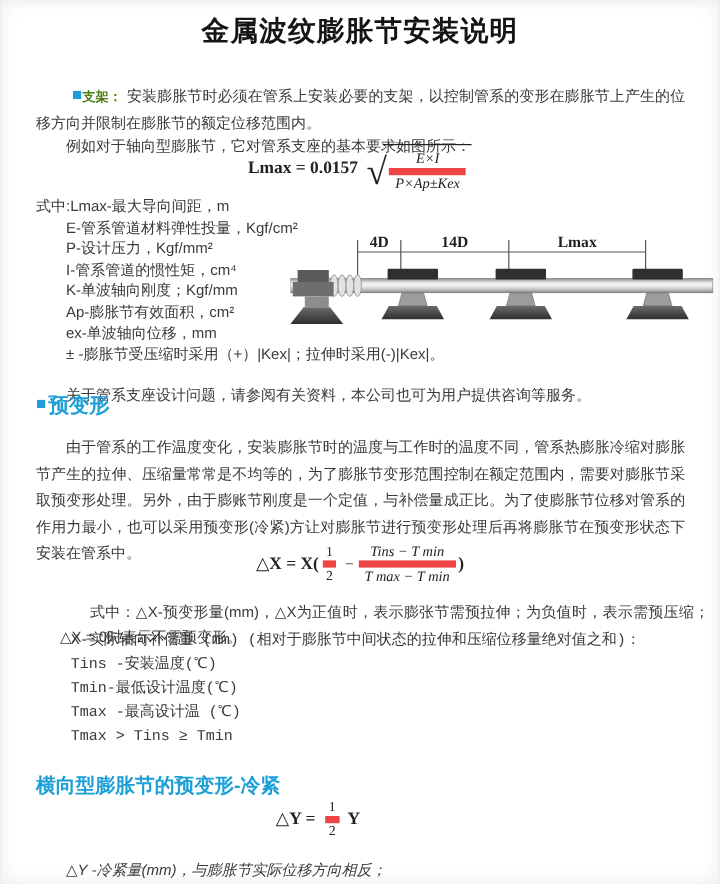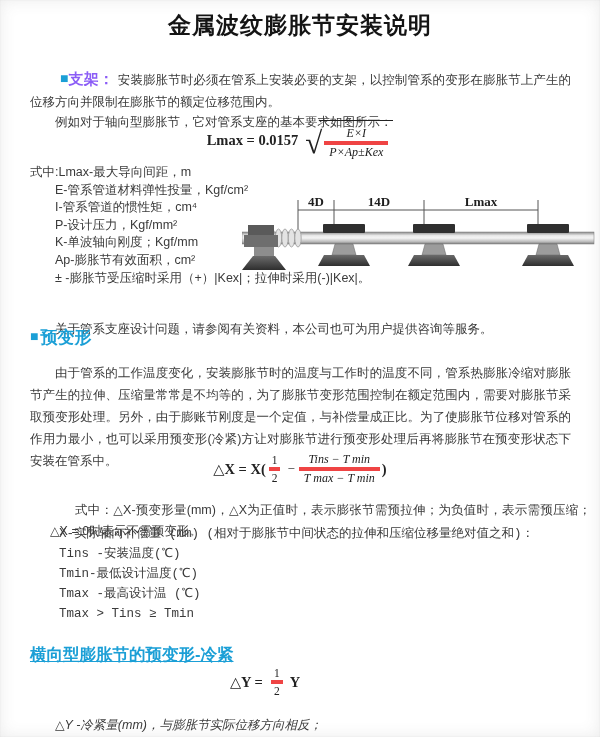--- a/index.html
+++ b/index.html
@@ -10,30 +10,30 @@
     box-shadow: inset 0 0 1px #c9c9c9, inset 0 0 16px rgba(90,90,90,.12);
   }
   .abs { position:absolute; }
   .title {
     top:10px; left:0; width:100%; text-align:center; margin:0;
     font-size:23px; font-weight:bold; color:#141414; letter-spacing:1px;
   }
   .body-text { font-size:12.5px; color:#3a3a3a; }
   .p-support { top:54px; left:30px; width:541px; line-height:22px; text-align:justify; text-indent:30px; }
   .sec-marker1 { font-size:14px; color:#1b9fd6; vertical-align:1px; }
-  .sec1-head { font-size:15px; font-weight:bold; color:#8b5cf6; margin-right:4px; }
+  .sec1-head { font-size:11px; font-weight:bold; color:#4d7c0f; margin-right:4px; }
   .p-example { top:99px; left:30px; width:540px; line-height:20px; text-indent:2em; }
 
   .formula { position:absolute; display:flex; align-items:center; justify-content:center;
              font-family:"Liberation Serif","DejaVu Serif",serif; color:#222; }
   .f-lhs { font-weight:bold; font-size:14.5px; margin-right:7px; }
   .sqrt-sign { font-size:31px; font-weight:400; line-height:1; margin-right:-3px; transform:translateY(2px); }
   .sqrt-body { border-top:1.5px solid #222; padding:2px 5px 0 5px; }
   .frac { display:inline-flex; flex-direction:column; align-items:center; line-height:1.25; font-size:12px;text-align:center; }
-  .frac .den { border-top:4px solid #ef4444; }
+  .frac .den { border-top:6px solid #ef4444; }
   .f-it { font-style:italic; }
   .frac .num, .frac .den { padding:0 5px; }
   #f1 { top:120px; left:30px; width:540px; }
   #f2 { top:452px; left:30px; width:540px; }
   #f2 .f-pre, #f2 .f-post { font-weight:bold; font-size:14.5px; }
   #f2 .f-post { margin-left:2px; }
   .frac-half { font-size:11.5px; margin:0 3px; }
   .frac-half .num, .frac-half .den { padding:0 3px; }
   .f-minus { font-size:13px; margin:0 4px; }
   #f3 { top:666px; left:0; width:530px; }
@@ -47,21 +47,21 @@
 
   .sec-h { position:absolute; margin:0; font-weight:bold; color:#1b9fd6; }
   .sec2 { top:326px; left:30px; font-size:17px; }
   .sec-marker2 { font-size:14px; vertical-align:2px; margin-right:2px; }
   .p-preform { top:349px; left:30px; width:541px; line-height:22px; text-align:justify; text-indent:2em; }
   .h-axial { top:428px; left:55px; font-size:15px; }
   .p-explain { top:487px; left:30px; width:541px; line-height:21px; text-align:justify; text-indent:2em;margin-left:20px; }
   .axial-defs { top:524px; left:34px; width:540px; line-height:20px;font-family:Liberation Mono, monospace; }
   .axial-defs li { padding-left:25px; }
   .p-note2 { top:625px; left:30px; width:540px; line-height:20px; text-indent:2em; }
-  .h-lateral { top:644px; left:30px; font-size:16.5px;text-decoration:underline; }
+  .h-lateral { top:644px; left:30px; font-size:16.5px; }
   .p-final { top:702px; left:55px; width:500px; line-height:20px;font-style:italic; }
 
   .diagram { position:absolute; left:242px; top:192px; }
 </style>
 </head>
 <body>
 
 <div class="page">
 
   <h1 class="abs title">金属波纹膨胀节安装说明</h1>
@@ -80,24 +80,25 @@
         <span class="num">E×I</span>
         <span class="den">P×Ap±Kex</span>
       </span>
     </span>
   </div>
 
   <div class="abs body-text defs">
     <div>式中:Lmax-最大导向间距，m</div>
     <ul>
       <li>E-管系管道材料弹性投量，Kgf/cm²</li>
+      <li>P-设计压力，Kgf/mm²</li>
       <li>I-管系管道的惯性矩，cm⁴</li>
-      <li>P-设计压力，Kgf/mm²</li>
       <li>K-单波轴向刚度；Kgf/mm</li>
       <li>Ap-膨胀节有效面积，cm²</li>
+      <li>ex-单波轴向位移，mm</li>
       <li>± -膨胀节受压缩时采用（+）|Kex|；拉伸时采用(-)|Kex|。</li>
     </ul>
   </div>
 
   <svg class="diagram" width="356" height="100" viewBox="0 0 356 100">
     <defs>
       <linearGradient id="pipeGrad" x1="0" y1="0" x2="0" y2="1">
         <stop offset="0" stop-color="#8a8a8a"></stop>
         <stop offset="0.3" stop-color="#e9e9e9"></stop>
         <stop offset="0.5" stop-color="#f4f4f4"></stop>

